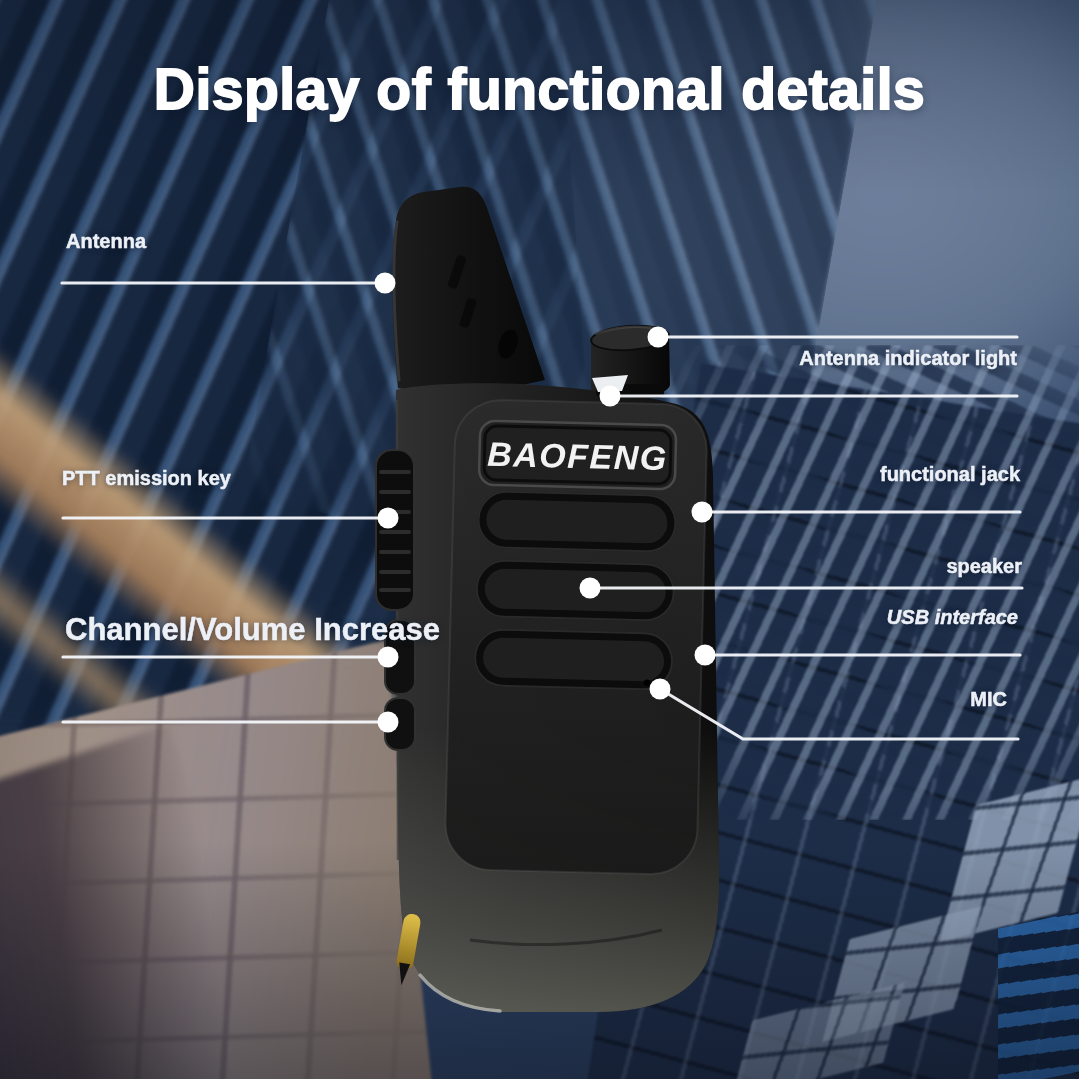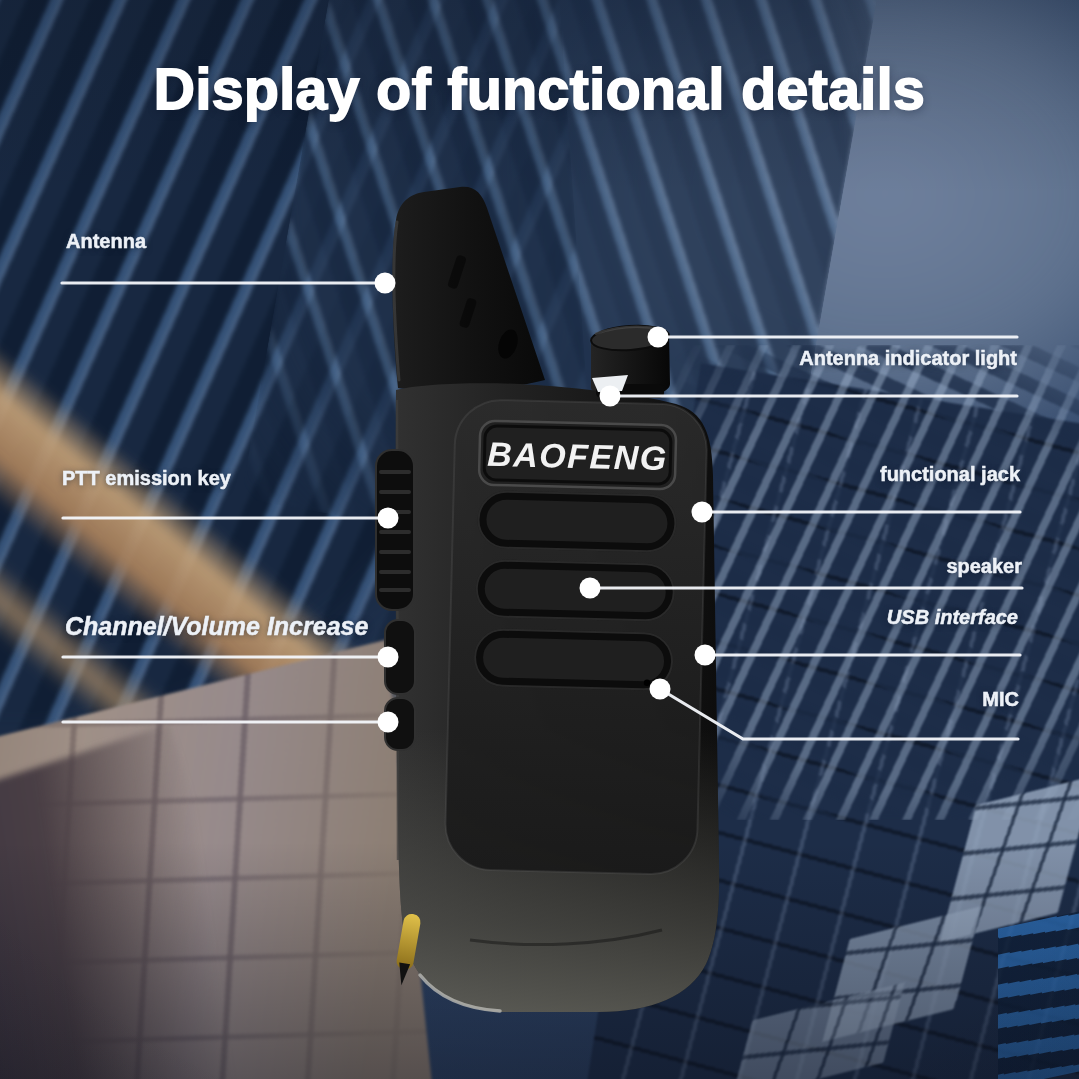--- a/index.html
+++ b/index.html
@@ -83,31 +83,31 @@
   .callout-svg circle{fill:#ffffff;stroke:none;}
 
   
   .title{position:absolute;z-index:6;top:56px;left:0;width:100%;text-align:center;
     font-size:57px;font-weight:bold;color:#ffffff;letter-spacing:.5px;
     -webkit-text-stroke:1.8px #ffffff;
     text-shadow:0 2px 10px rgba(10,20,40,.45);}
   .lbl{position:absolute;z-index:6;color:#edf1f7;font-weight:bold;white-space:nowrap;
     -webkit-text-stroke:.5px #edf1f7;
     text-shadow:0 1px 6px rgba(10,20,40,.55);font-size:20px;}
-  .lbl.small{font-size:25px;font-style:italic;}
+  .lbl.small{font-size:31px;}
   #lbl-antenna{left:66px;top:230px;}
   #lbl-volume{right:62px;top:287px;}
   #lbl-signal{right:62px;top:347px;}
   #lbl-ptt{left:62px;top:467px;}
   #lbl-headphone{right:59px;top:463px;}
   #lbl-speaker{right:57px;top:539px;margin-top:16px;}
   #lbl-chinc{left:65px;top:612px;}
   #lbl-usb{right:61px;top:606px;font-style:italic;}
   #lbl-chred{left:65px;top:677px;}
-  #lbl-mic{right:60px;top:688px;}
+  #lbl-mic{right:72px;top:688px;}
 </style>
 </head>
 <body>
 
 <div class="stage">
 
   <div class="layer bg-sky"></div>
   <div class="layer bg-stripes-left"></div>
   <div class="layer bg-stripes-mid"></div>
   <div class="layer bg-beam"></div>

